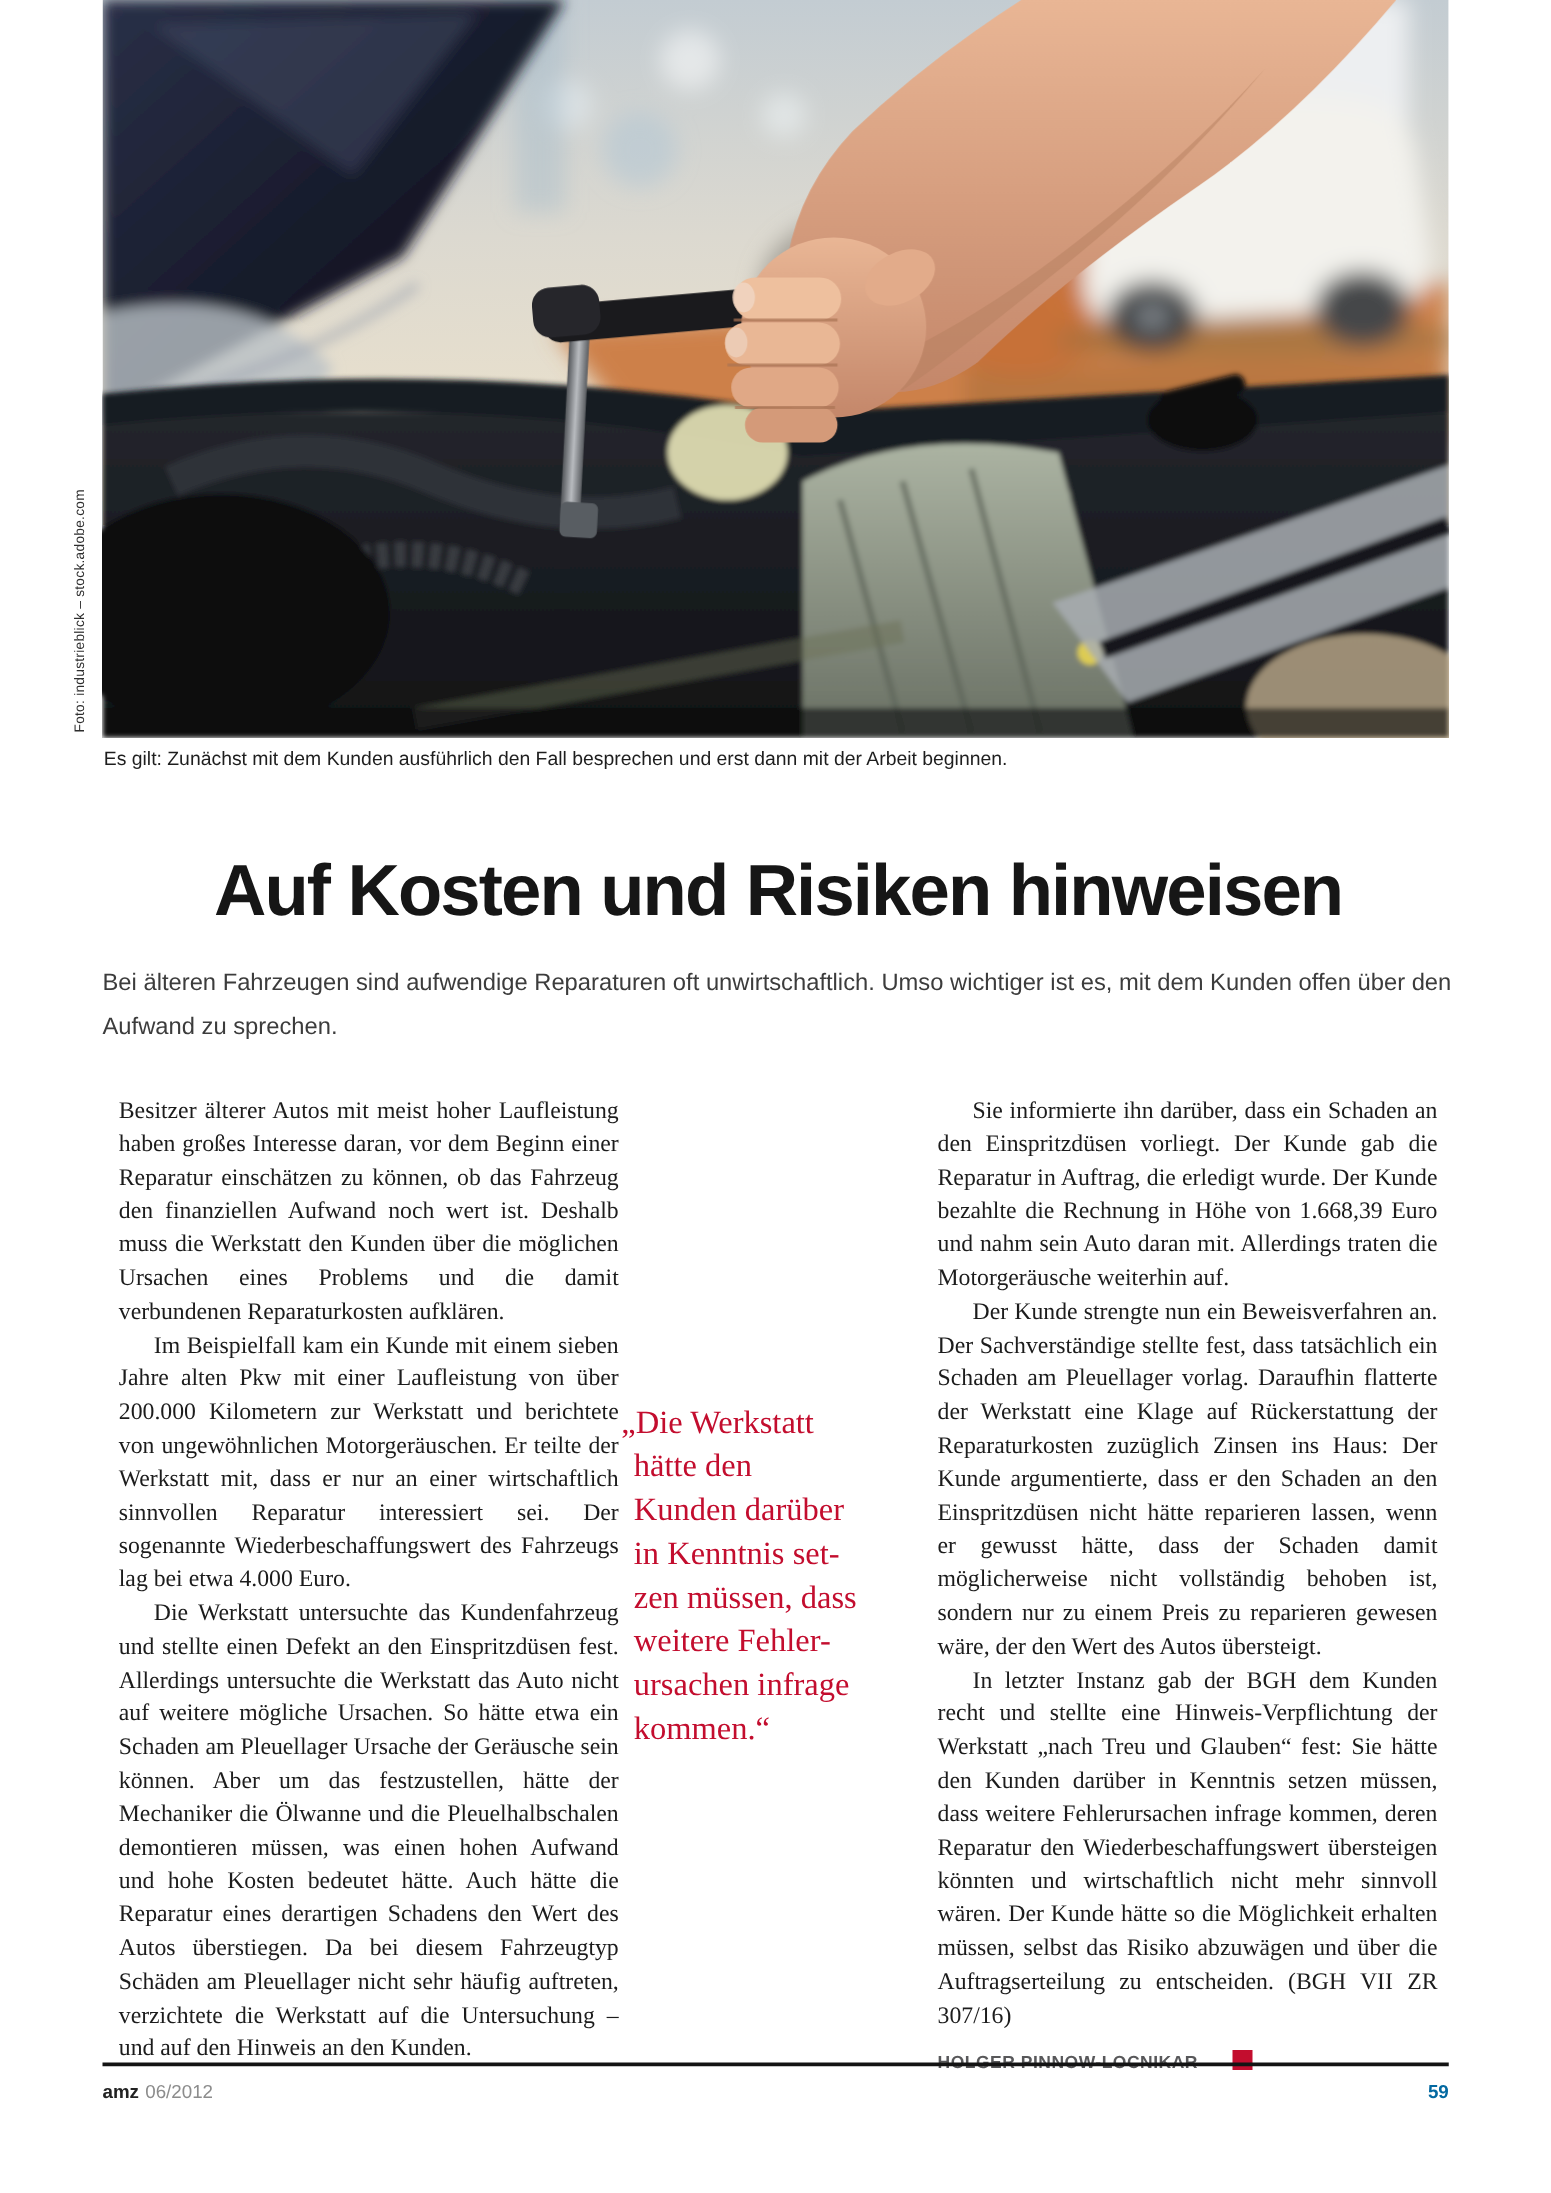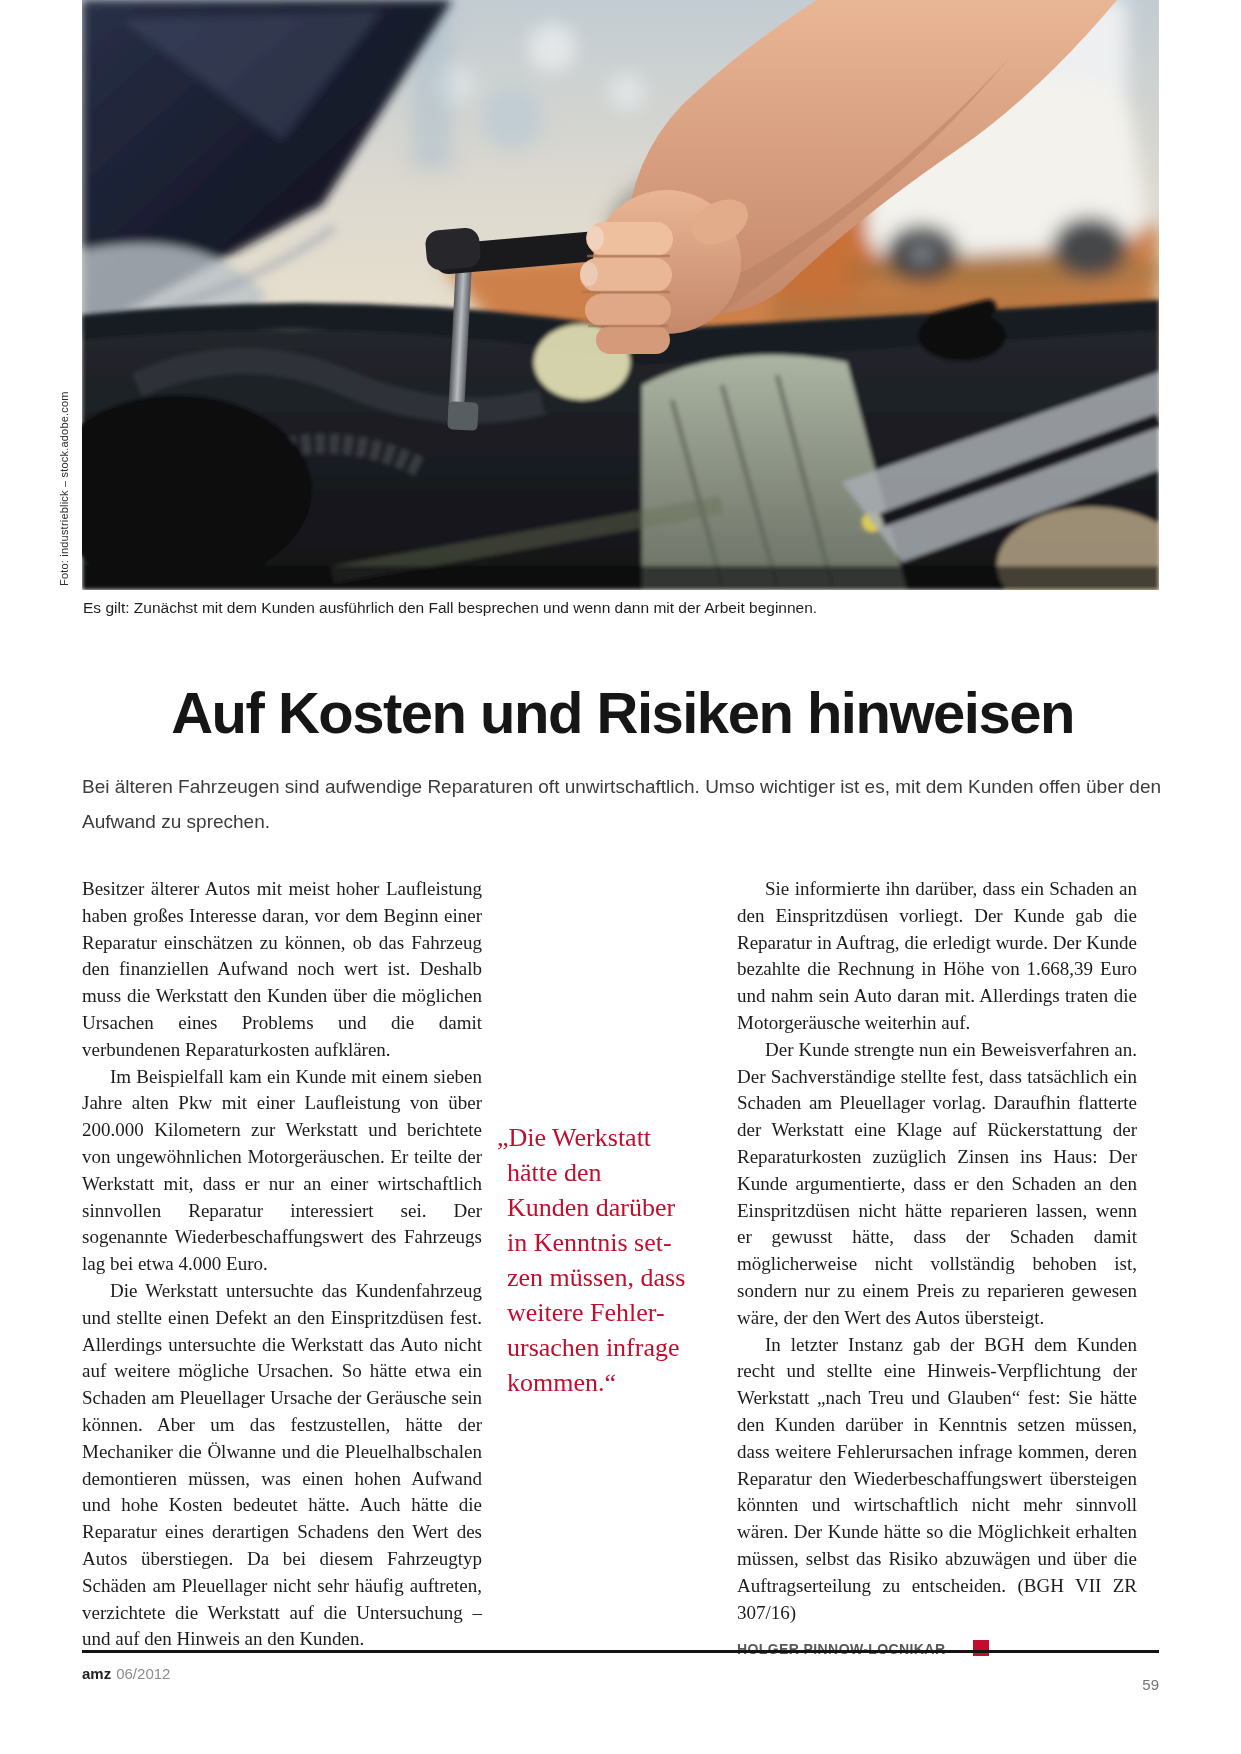--- a/index.html
+++ b/index.html
@@ -23,21 +23,21 @@
     font-size:58px;line-height:62px;font-weight:700;letter-spacing:-1.5px;color:#161616;
   }
   .subhead{
     position:absolute;left:82px;top:769px;width:1085px;
     font-size:19px;line-height:35px;font-weight:400;color:#3c3c3c;
   }
   .bodycol{
     position:absolute;top:876px;width:400px;
     font-family:"Liberation Serif","DejaVu Serif",serif;
     font-size:19px;line-height:26.8px;color:#1c1c1c;
-    text-align:justify;hyphens:auto;-webkit-hyphens:auto;
+    text-align:justify;hyphens:auto;margin-left:13px;-webkit-hyphens:auto;
   }
   .col-left{left:82px;}
   .col-right{left:737px;}
   .bodycol p{margin:0;}
   .bodycol p.indent{text-indent:28px;}
   .pull-quote{
     position:absolute;left:497px;top:1120px;width:236px;
     font-size:26px;line-height:35px;color:var(--accent-red,#c30d2e);
     white-space:pre-line;padding-left:10px;text-indent:-10px;font-weight:400;font-family:Liberation Serif, serif;
   }
@@ -46,21 +46,21 @@
     font-family:"Liberation Sans",sans-serif;
     font-size:14px;font-weight:700;letter-spacing:.4px;color:var(--byline-gray,#58585a);
   }
   .byline .sq{
     display:inline-block;width:16px;height:16px;
     background:var(--accent-red,#c30d2e);margin-left:28px;vertical-align:-2px;
   }
   .footer-rule{position:absolute;left:82px;top:1650px;width:1077px;height:3px;background:#141414;}
   .footer{position:absolute;left:82px;top:1665px;width:1077px;font-size:15px;color:#8c8c8c;}
   .footer .mag{font-weight:700;color:#222222;margin-right:5px;}
-  .footer .pagenum{position:absolute;right:0;top:0;font-weight:400;color:#737373;margin-top:11px;}
+  .footer .pagenum{position:absolute;right:0;top:0;font-weight:700;color:#0369a1;}
 </style>
 </head>
 <body>
 
 <div class="page">
 
   <div class="photo-wrap">
     <svg viewBox="0 0 1077 590" width="1077" height="590" xmlns="http://www.w3.org/2000/svg">
       <defs>
         <linearGradient id="bgG" x1="0" y1="0" x2="0" y2="1">
@@ -178,21 +178,21 @@
           <path d="M505,256 H588 M500,292 H588 M506,326 H586" stroke="#a97454" stroke-width="2.5" opacity="0.7" fill="none"></path>
           <ellipse cx="513" cy="238" rx="9" ry="12" fill="#f0d4c0" opacity="0.9"></ellipse>
           <ellipse cx="507" cy="274" rx="9" ry="12" fill="#eccdb7" opacity="0.9"></ellipse>
         </g>
       </g>
     </svg>
   </div>
 
   <div class="photo-credit">Foto: industrieblick – stock.adobe.com</div>
 
-  <div class="photo-caption">Es gilt: Zunächst mit dem Kunden ausführlich den Fall besprechen und wenn dann mit der Arbeit beginnen.</div>
+  <div class="photo-caption">Es gilt: Zunächst mit dem Kunden ausführlich den Fall besprechen und erst dann mit der Arbeit beginnen.</div>
 
   <h1 class="headline" style="margin:0;text-align:center;">Auf Kosten und Risiken hinweisen</h1>
 
   <div class="subhead">Bei älteren Fahrzeugen sind aufwendige Reparaturen oft unwirtschaftlich. Umso wichtiger ist es, mit dem Kunden offen über den Aufwand zu sprechen.</div>
 
   <div class="bodycol col-left">
     <p>Besitzer älterer Autos mit meist hoher Lauf­leistung haben großes Interesse daran, vor dem Beginn einer Reparatur einschätzen zu können, ob das Fahrzeug den finanziellen Aufwand noch wert ist. Deshalb muss die Werkstatt den Kunden über die möglichen Ursachen eines Problems und die damit verbundenen Reparaturkosten aufklären.</p>
     <p class="indent">Im Beispielfall kam ein Kunde mit einem sieben Jahre alten Pkw mit einer Laufleistung von über 200.000 Kilometern zur Werkstatt und berichtete von ungewöhnlichen Motorgeräu­schen. Er teilte der Werkstatt mit, dass er nur an einer wirtschaftlich sinnvollen Reparatur inte­ressiert sei. Der sogenannte Wiederbeschaffungs­wert des Fahrzeugs lag bei etwa 4.000 Euro.</p>
     <p class="indent">Die Werkstatt untersuchte das Kundenfahr­zeug und stellte einen Defekt an den Einspritz­düsen fest. Allerdings untersuchte die Werkstatt das Auto nicht auf weitere mögliche Ursachen. So hätte etwa ein Schaden am Pleuellager Ursache der Geräusche sein können. Aber um das festzu­stellen, hätte der Mechaniker die Ölwanne und die Pleuelhalbschalen demontieren müssen, was einen hohen Aufwand und hohe Kosten bedeutet hätte. Auch hätte die Reparatur eines derartigen Schadens den Wert des Autos überstiegen. Da bei diesem Fahrzeugtyp Schäden am Pleuellager nicht sehr häufig auftreten, verzichtete die Werkstatt auf die Untersuchung – und auf den Hinweis an den Kunden.</p>
   </div>

